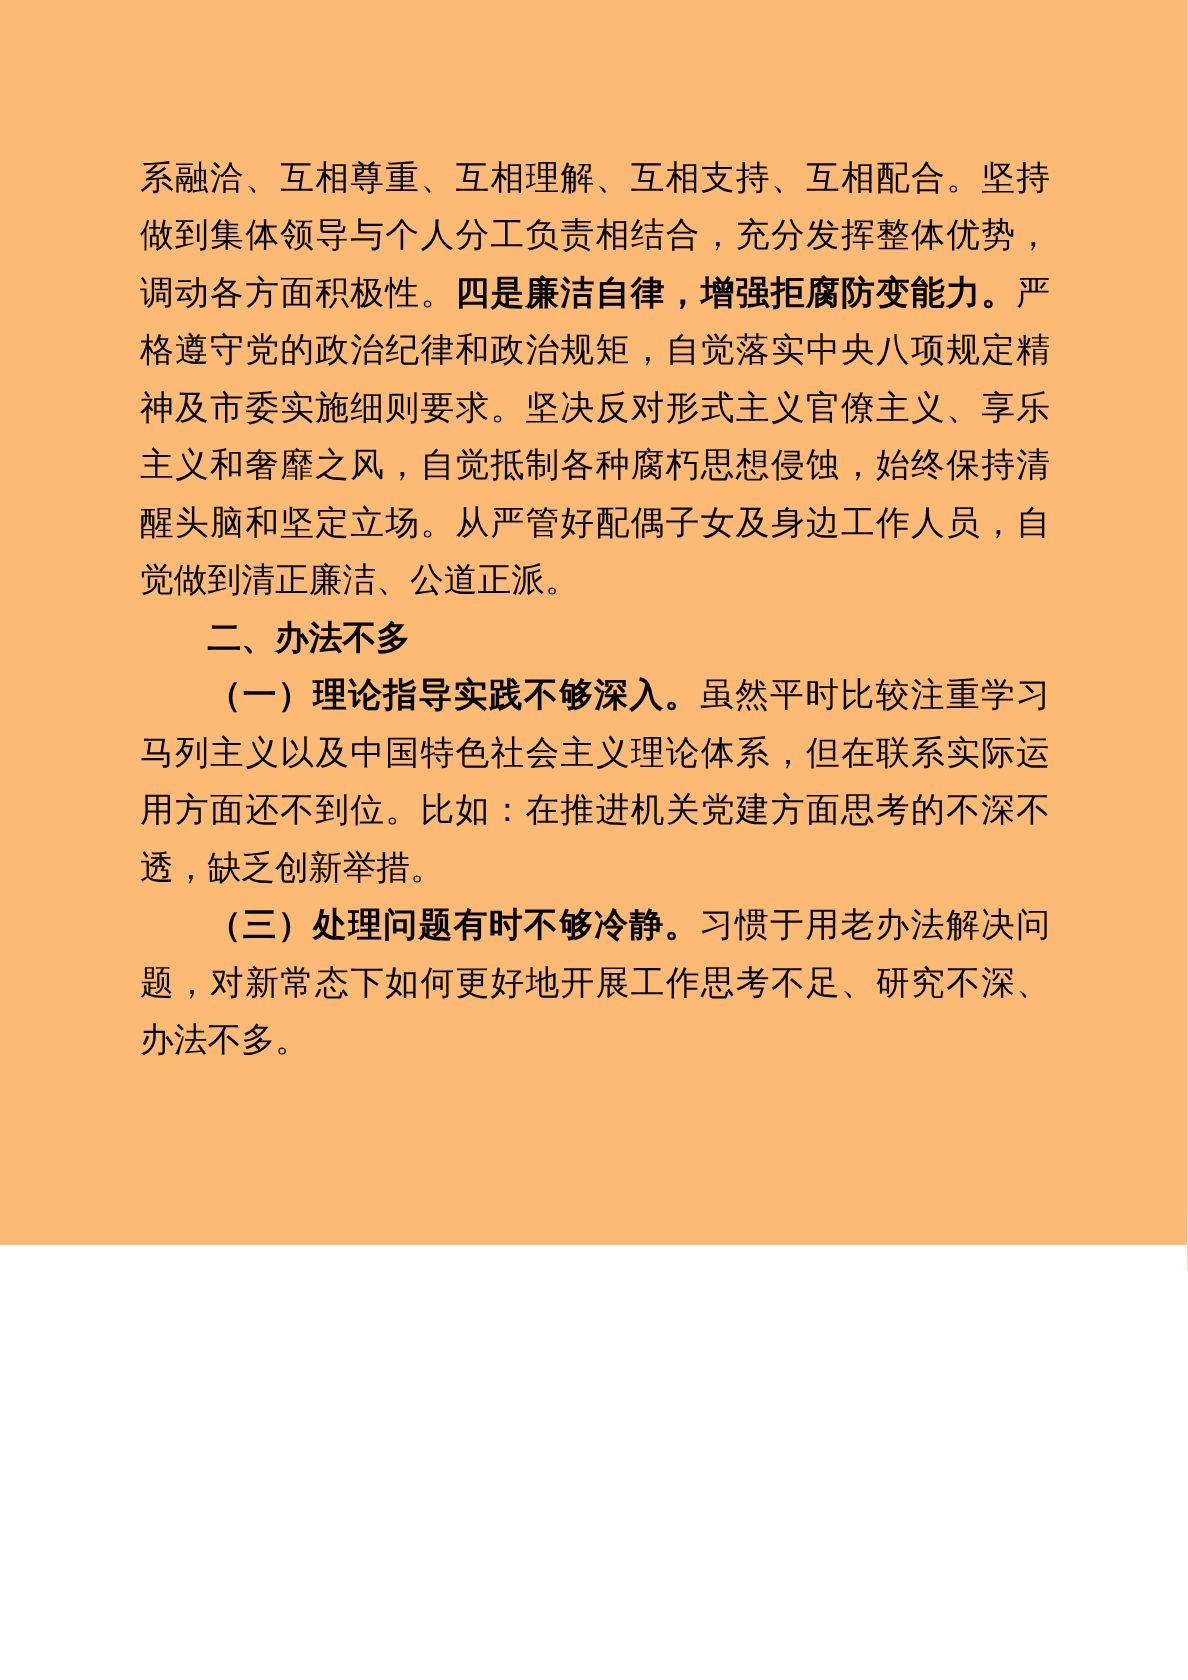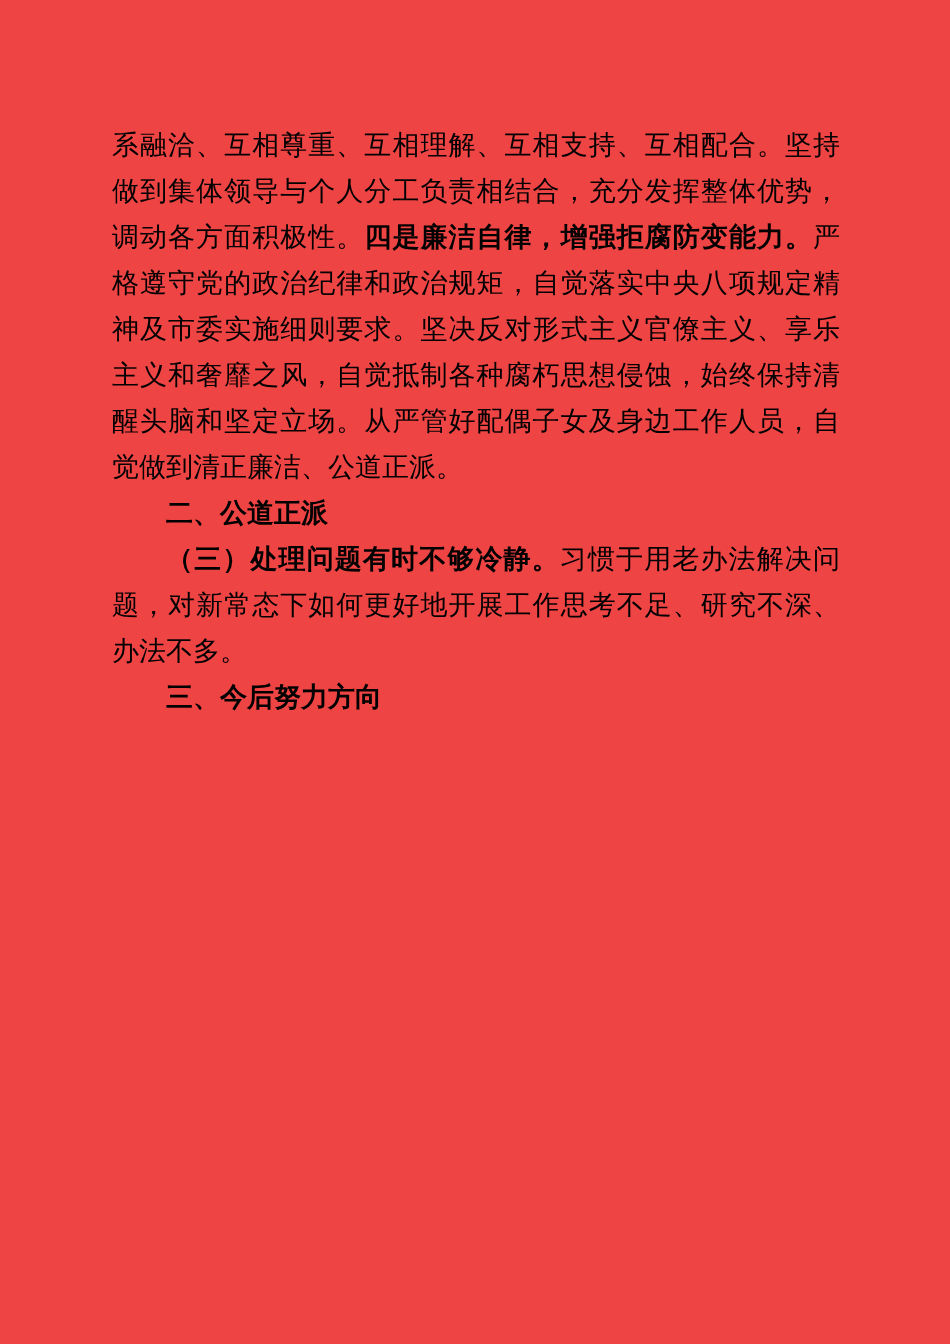--- a/index.html
+++ b/index.html
@@ -3,25 +3,25 @@
 <meta charset="utf-8">
 <style>
   html, body {
     margin: 0;
     padding: 0;
     background: #ffffff;
   }
   .page {
     position: relative;
     width: 950px;
-    height: 1344px;
-    background: #ef4444;
+    height: 996px;
+    background: #fdba74;
     overflow: hidden;
     box-sizing: border-box;
-    font-family: Liberation Sans, sans-serif;
+    font-family: Liberation Mono, monospace;
     color: #000000;
   }
   .doc-body {
     box-sizing: border-box;
     padding: 122px 110px 0 112px;
     width: 950px;
   }
   .doc-body p {
     margin: 0;
     font-size: 27px;
@@ -38,17 +38,17 @@
   .doc-body p.heading {
     font-weight: bold;
   }
 </style>
 </head>
 <body>
 
 <div class="page">
   <div class="doc-body">
       <p class="no-indent"><span>系融洽、互相尊重、互相理解、互相支持、互相配合。坚持做到集体领导与个人分工负责相结合，充分发挥整体优势，调动各方面积极性。</span><span class="bold">四是廉洁自律，增强拒腐防变能力。</span><span>严格遵守党的政治纪律和政治规矩，自觉落实中央八项规定精神及市委实施细则要求。坚决反对形式主义官僚主义、享乐主义和奢靡之风，自觉抵制各种腐朽思想侵蚀，始终保持清醒头脑和坚定立场。从严管好配偶子女及身边工作人员，自觉做到清正廉洁、公道正派。</span></p>
-      <p class="heading"><span class="bold">二、公道正派</span></p>
+      <p class="heading"><span class="bold">二、办法不多</span></p>
+      <p class=""><span class="bold">（一）理论指导实践不够深入。</span><span>虽然平时比较注重学习马列主义以及中国特色社会主义理论体系，但在联系实际运用方面还不到位。比如：在推进机关党建方面思考的不深不透，缺乏创新举措。</span></p>
       <p class=""><span class="bold">（三）处理问题有时不够冷静。</span><span>习惯于用老办法解决问题，对新常态下如何更好地开展工作思考不足、研究不深、办法不多。</span></p>
-      <p class="heading"><span class="bold">三、今后努力方向</span></p>
     </div>
 </div>
 
 </body></html>

